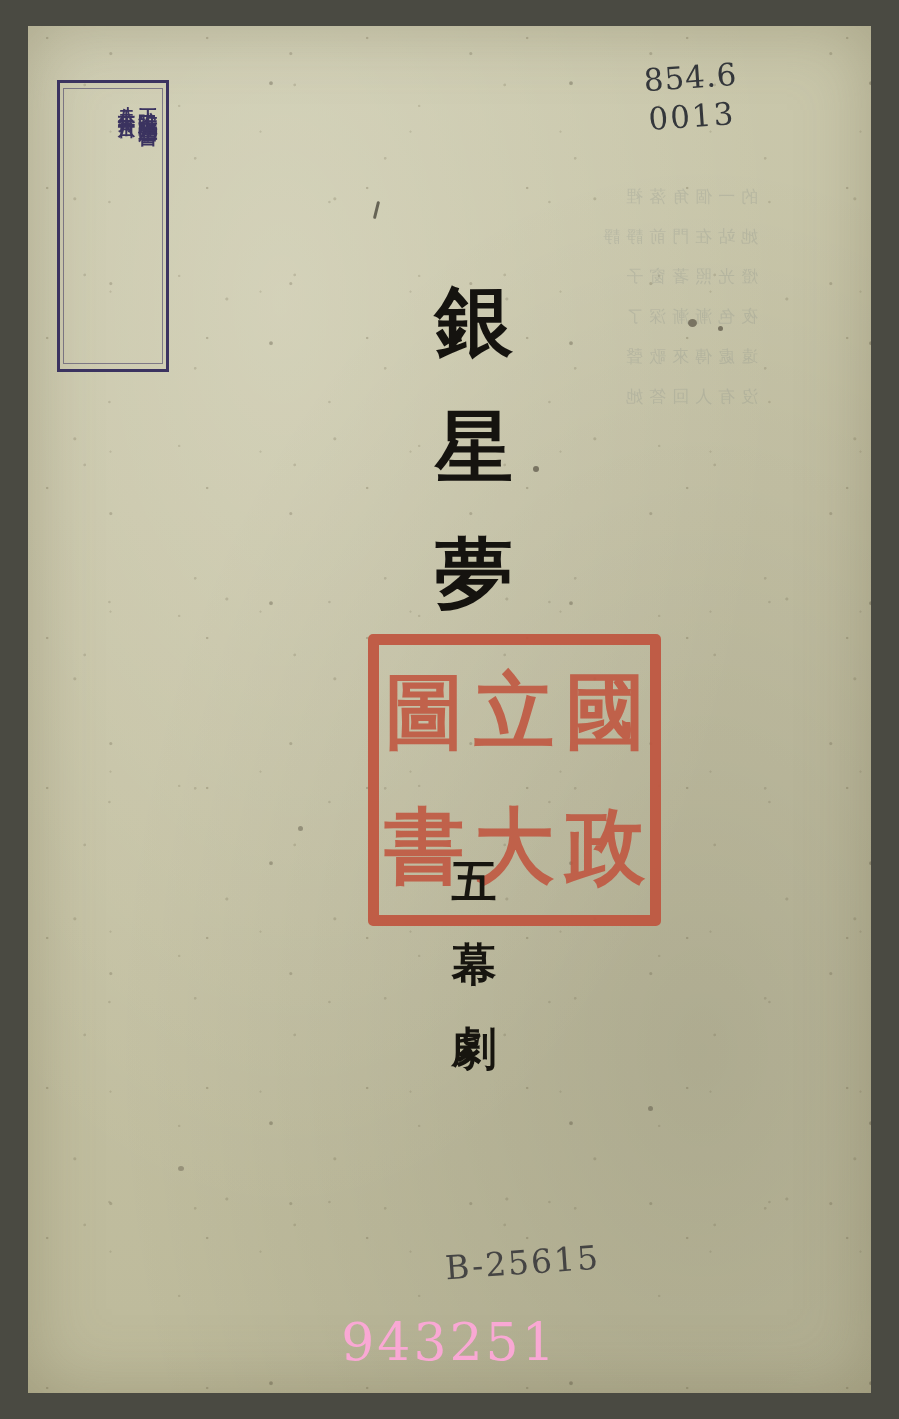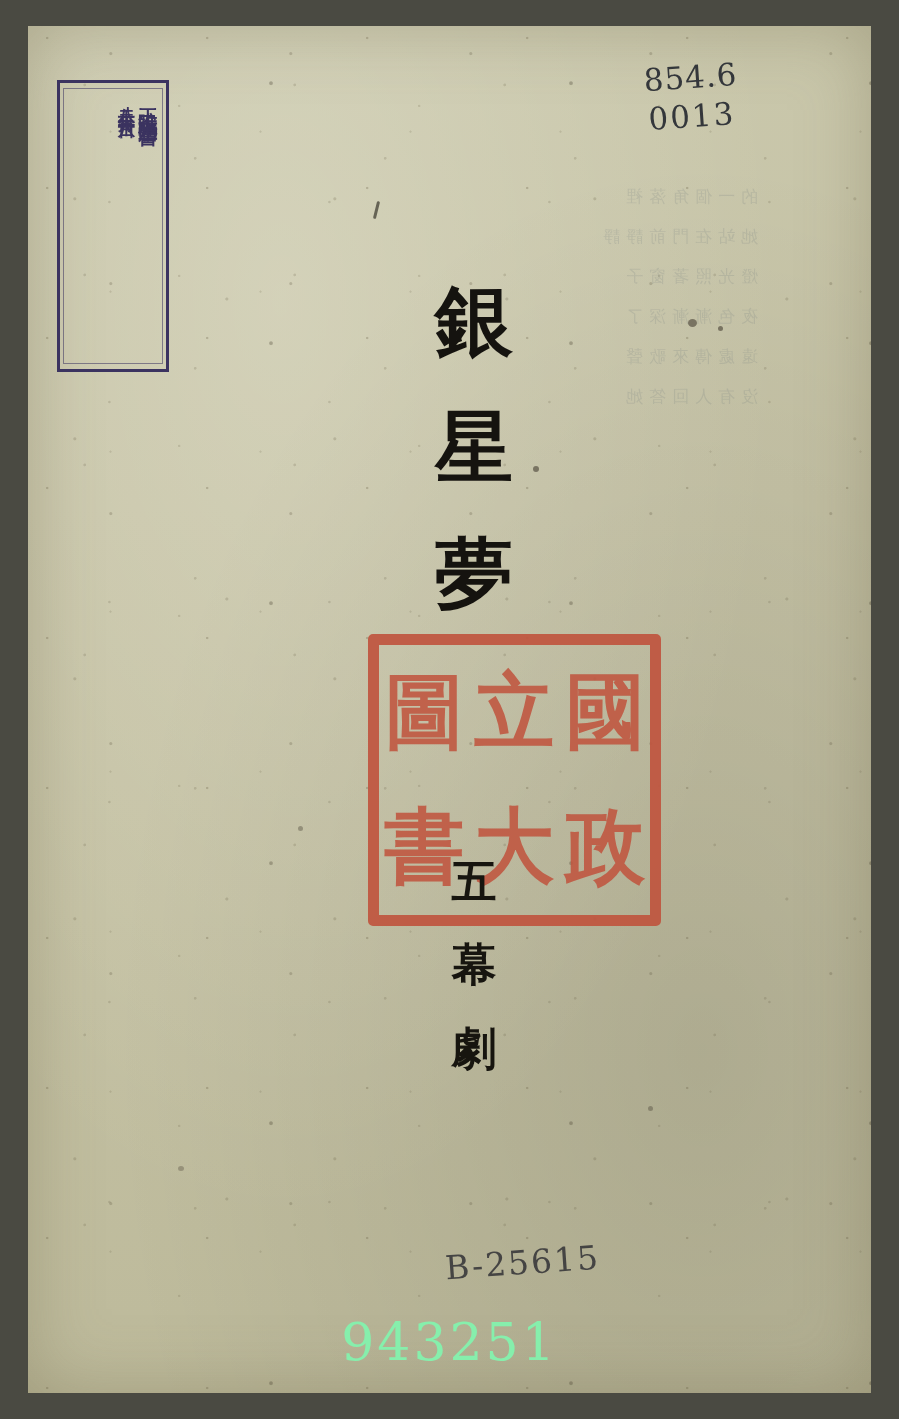--- a/index.html
+++ b/index.html
@@ -209,21 +209,21 @@
     opacity: 0.80;
   }
 
   
   .accession-number {
     position: absolute;
     left: 0;
     right: 0;
     top: 1312px;
     text-align: center;
-    color: #86efac;
+    color: #f9a8d4;
     font-family: "DejaVu Serif", serif;
     font-size: 52px;
     letter-spacing: 3px;
     font-weight: 400;
   }
 
   
   .spot {
     position: absolute;
     border-radius: 50%;

